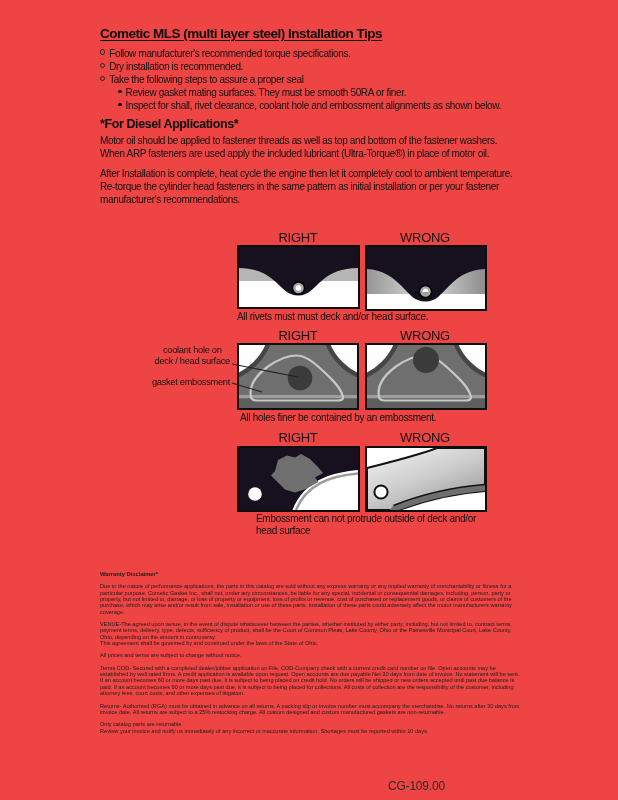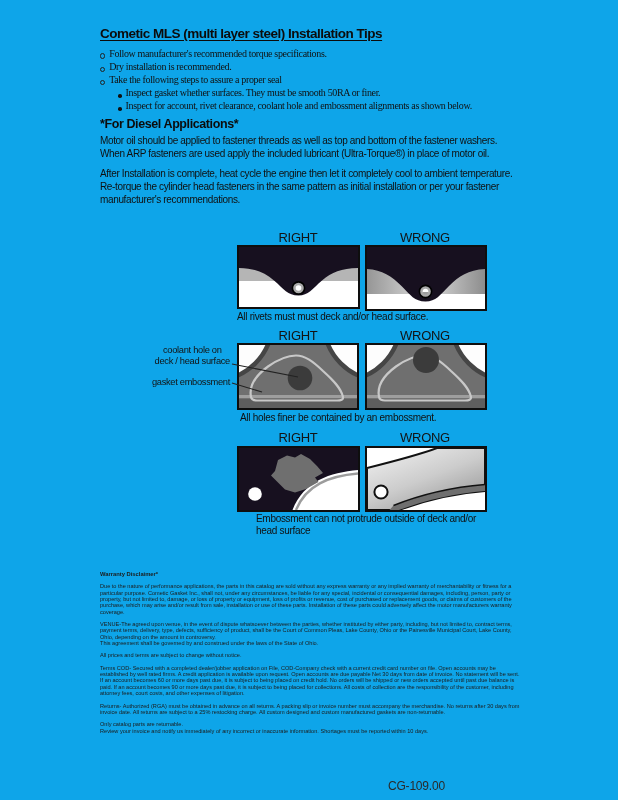--- a/index.html
+++ b/index.html
@@ -1,25 +1,25 @@
 <!DOCTYPE html>
 <html><head>
 <meta charset="utf-8">
 <style>
   html,body{margin:0;padding:0;background:#ffffff;}
   .page{
-    position:relative;width:618px;height:800px;background:#0ea5e9;overflow:hidden;
+    position:relative;width:618px;height:800px;background:#ef4444;overflow:hidden;
     font-family:"Liberation Sans", sans-serif;color:#111;
   }
   .title{
     position:absolute;left:100px;top:26px;font-size:13.5px;font-weight:bold;
     letter-spacing:-0.5px;text-decoration:underline;text-underline-offset:2px;color:#0c0c0c;
   }
   .bullets{position:absolute;left:100px;top:47px;font-size:10px;letter-spacing:-0.35px;line-height:13.1px;}
-  .brow{display:flex;align-items:flex-end;font-family:Liberation Serif, serif;}
+  .brow{display:flex;align-items:center;}
   .brow .mk{flex:0 0 auto;}
   .circ{display:inline-block;width:3.2px;height:3.2px;border:1px solid #222;border-radius:50%;margin-right:4px;position:relative;top:-1.5px;}
   .dot{display:inline-block;width:3.6px;height:3.6px;background:#111;border-radius:50%;margin-right:4px;position:relative;top:-1.5px;}
   .sub{margin-left:18px;}
   .diesel-head{position:absolute;left:100px;top:117px;font-size:12.5px;font-weight:bold;letter-spacing:-0.4px;color:#0c0c0c;}
   .para{position:absolute;left:100px;width:418px;font-size:10px;letter-spacing:-0.35px;line-height:13px;color:#101010;}
   .p1{top:134px;}
   .p2{top:167px;}
   .p3{top:211px;}
   .dlabel{position:absolute;font-size:13px;letter-spacing:-0.3px;color:#131313;transform:translateX(-50%);}
@@ -49,25 +49,25 @@
     <div class="brow">
         <span class="mk circ"></span>
         <span>Dry installation is recommended.</span>
       </div>
     <div class="brow">
         <span class="mk circ"></span>
         <span>Take the following steps to assure a proper seal</span>
       </div>
     <div class="brow sub">
         <span class="mk dot"></span>
-        <span>Inspect gasket whether surfaces.  They must be smooth 50RA or finer.</span>
+        <span>Review gasket mating surfaces.  They must be smooth 50RA or finer.</span>
       </div>
     <div class="brow sub">
         <span class="mk dot"></span>
-        <span>Inspect for account, rivet clearance, coolant hole and embossment alignments as shown below.</span>
+        <span>Inspect for shall, rivet clearance, coolant hole and embossment alignments as shown below.</span>
       </div>
   </div>
 
   <div class="diesel-head">*For Diesel Applications*</div>
   <div class="para p1">Motor oil should be applied to fastener threads as well as top and bottom of the fastener washers. When ARP fasteners are used apply the included lubricant (Ultra-Torque®) in place of motor oil.</div>
   <div class="para p2">After Installation is complete, heat cycle the engine then let it completely cool to ambient temperature. Re-torque the cylinder head fasteners in the same pattern as initial installation or per your fastener manufacturer's recommendations.</div>
 
   <div class="dlabel" style="left:298px;top:230px;">RIGHT</div>
   <div class="dlabel" style="left:425px;top:230px;">WRONG</div>
 

